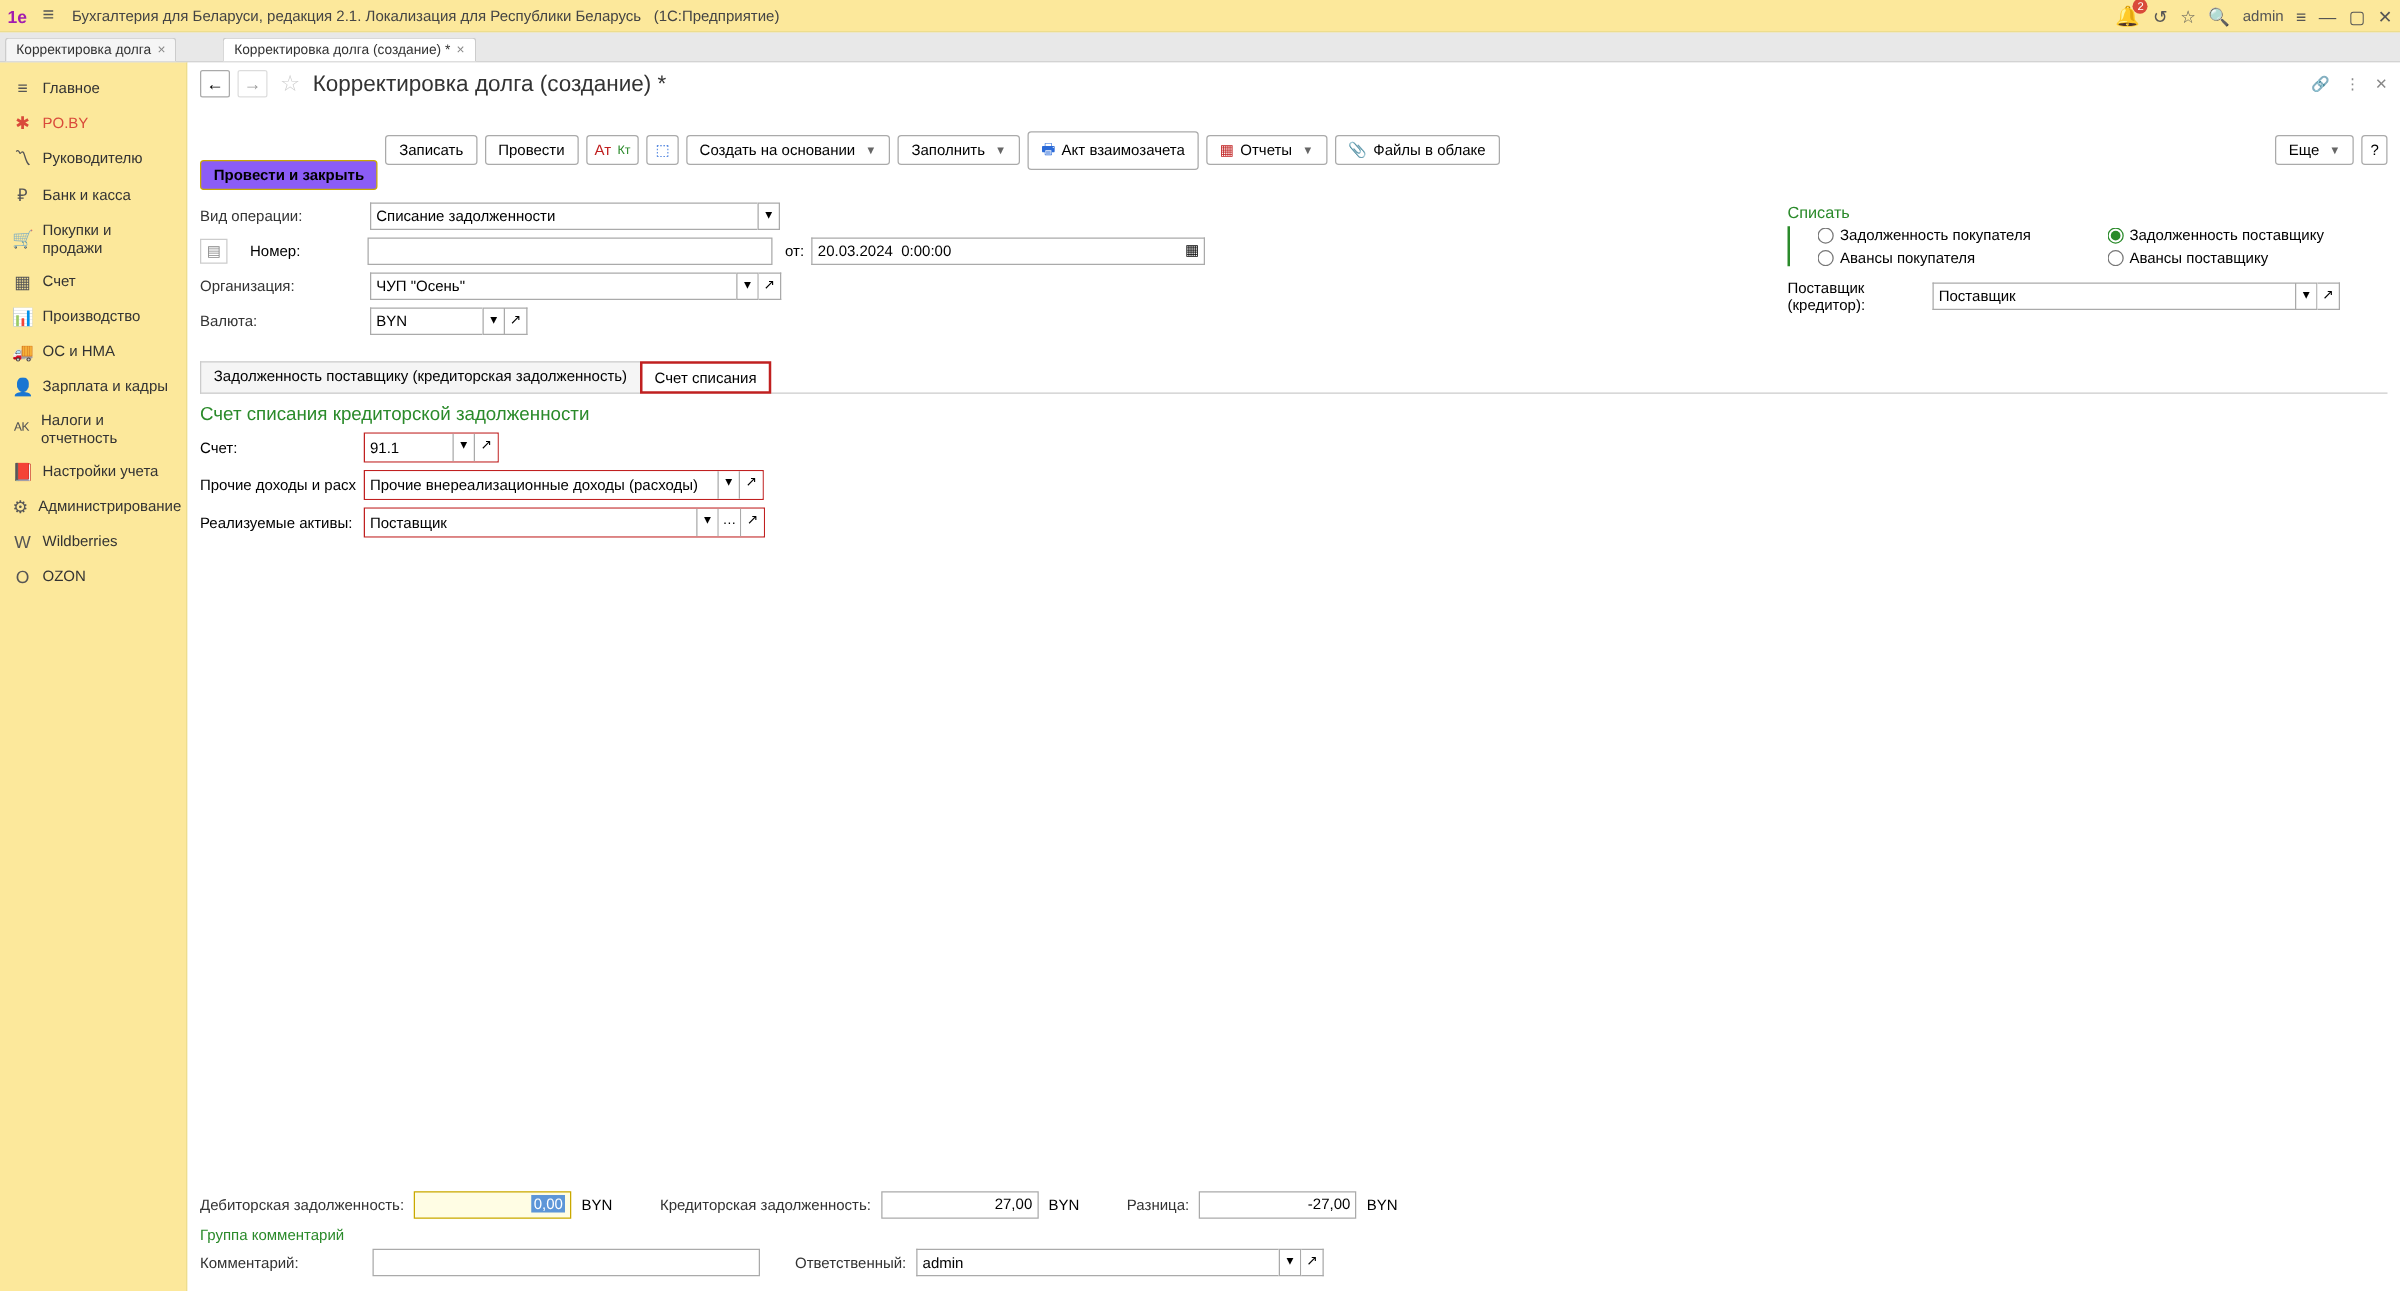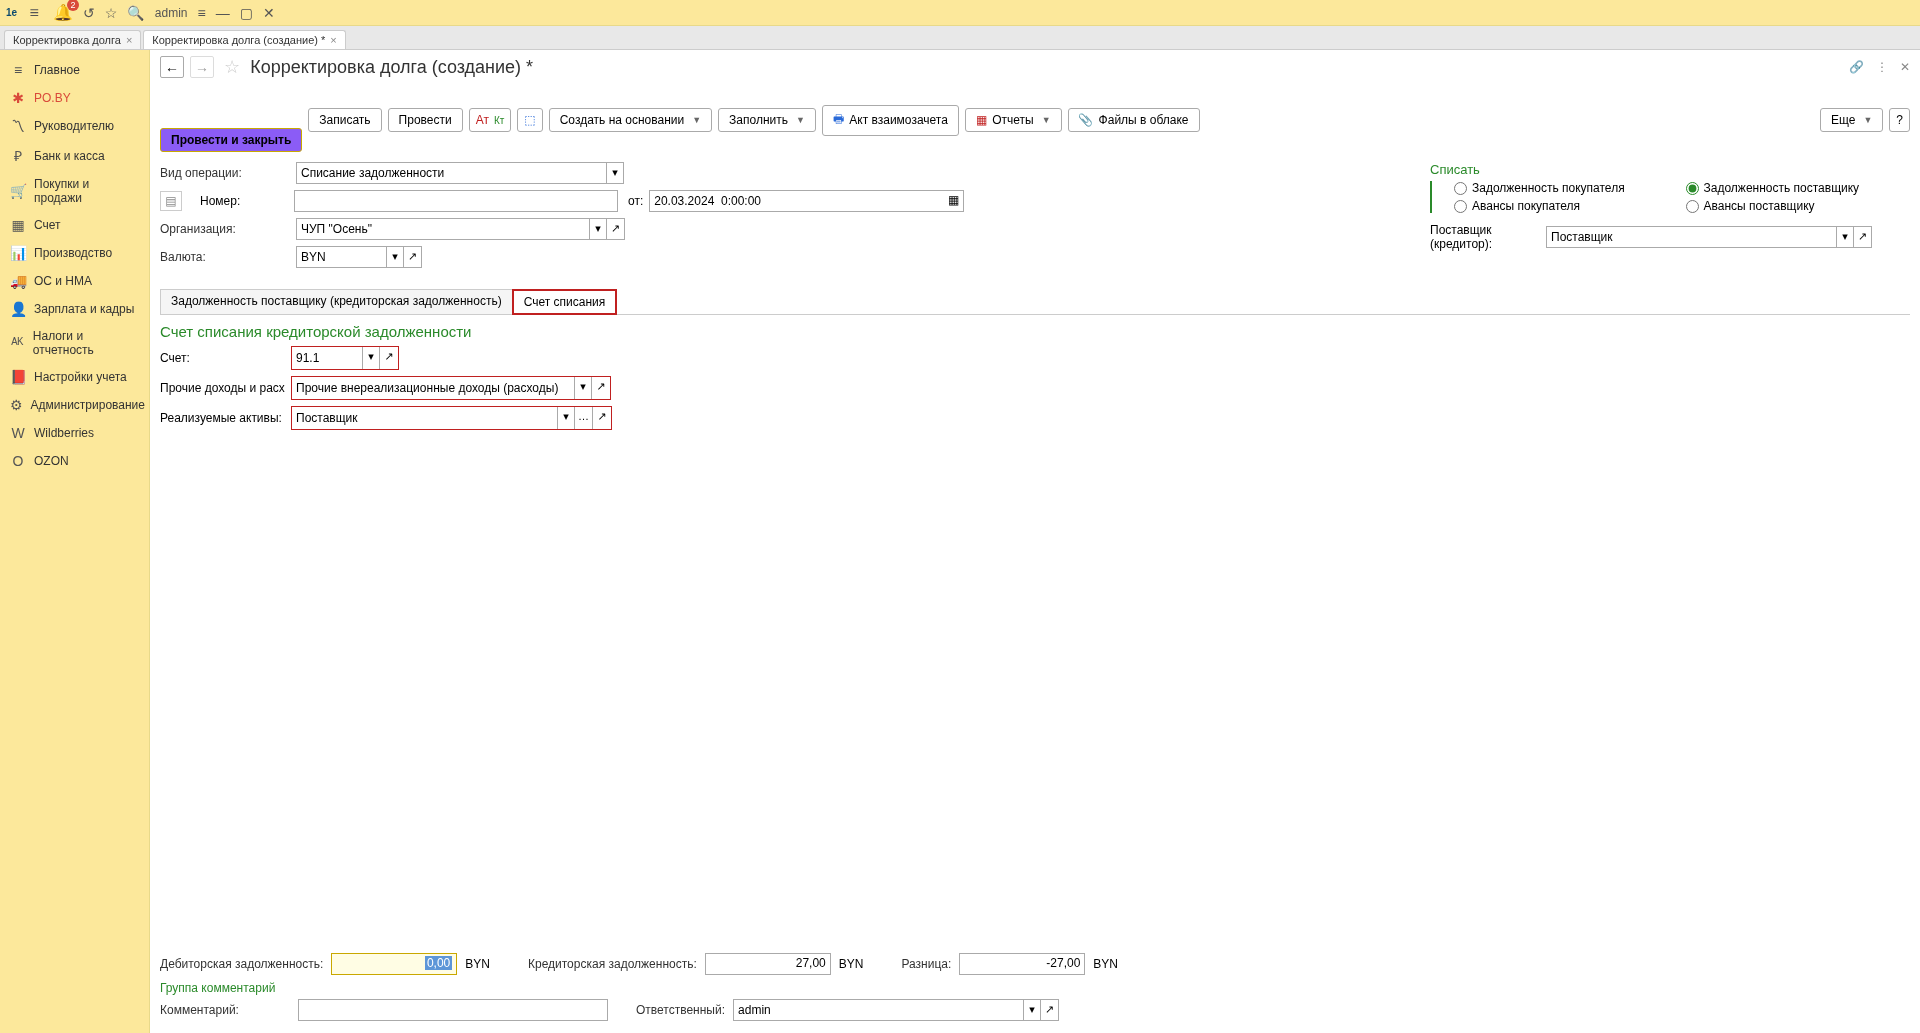--- a/index.html
+++ b/index.html
@@ -1,27 +1,27 @@
 <!DOCTYPE html>
 <html><head>
 <meta charset="utf-8">
 <style>
 * { box-sizing: border-box; margin: 0; padding: 0; font-family: Arial, sans-serif; }
 body { font-size: 12px; background: #fff; overflow: hidden; }
 
 .titlebar { height: 26px; background: #fce89b; display: flex; align-items: center; padding: 0 6px; border-bottom: 1px solid #e8d98a; }
-.titlebar .logo { color: #0c4a6e; font-weight: bold; font-size: 10px; margin-right: 8px; }
+.titlebar .logo { color: #a21caf; font-weight: bold; font-size: 14px; margin-right: 8px; }
 .titlebar .burger { width: 18px; text-align: center; cursor: pointer; margin-right: 10px; font-size: 16px; color: #555; }
 .titlebar .title { color: #444; font-size: 12px; flex: 1; }
 .titlebar .right-icons { display: flex; align-items: center; gap: 10px; color: #555; font-size: 14px; }
 .titlebar .right-icons > * { cursor: pointer; }
 .titlebar .bell { position: relative; color: #3a9a3a; font-size: 16px; }
 .titlebar .bell .badge { position: absolute; top: -4px; right: -6px; background: #d94a3a; color: #fff; border-radius: 50%; font-size: 9px; width: 12px; height: 12px; text-align: center; line-height: 12px; }
 
-.tabstrip { height: 24px; background: #e8e8e8; border-bottom: 1px solid #ccc; display: flex; align-items: flex-end; padding: 0 4px; }
+.tabstrip { height: 24px; background: #e8e8e8; border-bottom: 1px solid #ccc; display: flex; align-items: flex-end; padding: 0 4px; gap: 35px; }
 .tab { background: #f5f5f5; padding: 3px 8px; border: 1px solid #ccc; border-bottom: none; margin-right: 2px; font-size: 11px; color: #333; cursor: pointer; border-radius: 3px 3px 0 0; display: flex; align-items: center; gap: 5px; }
 .tab.active { background: #fff; }
 .tab .close { color: #888; }
 
 .main { display: flex; height: calc(100vh - 50px); }
 .sidebar { width: 150px; background: #fce89b; border-right: 1px solid #e8d98a; padding-top: 6px; }
 .sidebar-item { display: flex; align-items: center; padding: 6px 10px; color: #333; cursor: pointer; gap: 8px; }
 .sidebar-item.active { color: #d94a3a; }
 .sidebar-item .si-icon { width: 16px; text-align: center; font-size: 14px; color: #555; }
 .sidebar-item.active .si-icon { color: #d94a3a; }
@@ -74,20 +74,24 @@
 
 .form-area-inner { position: relative; }
 input[type=radio]{ accent-color: #2a8a2a;}
 </style>
 </head>
 <body>
 
 <div class="titlebar">
   <span class="logo">1e</span>
   <span class="burger">≡</span>
+  <span class="title">
+    <span>Бухгалтерия для Беларуси, редакция 2.1. Локализация для Республики Беларусь</span>&nbsp;&nbsp;
+    <span>(1С:Предприятие)</span>
+  </span>
   <div class="right-icons">
     <span class="bell">🔔<span class="badge">2</span></span>
     <span>↺</span>
     <span>☆</span>
     <span>🔍</span>
     <span style="font-size:12px;">admin</span>
     <span>≡</span>
     <span>—</span>
     <span>▢</span>
     <span>✕</span>

